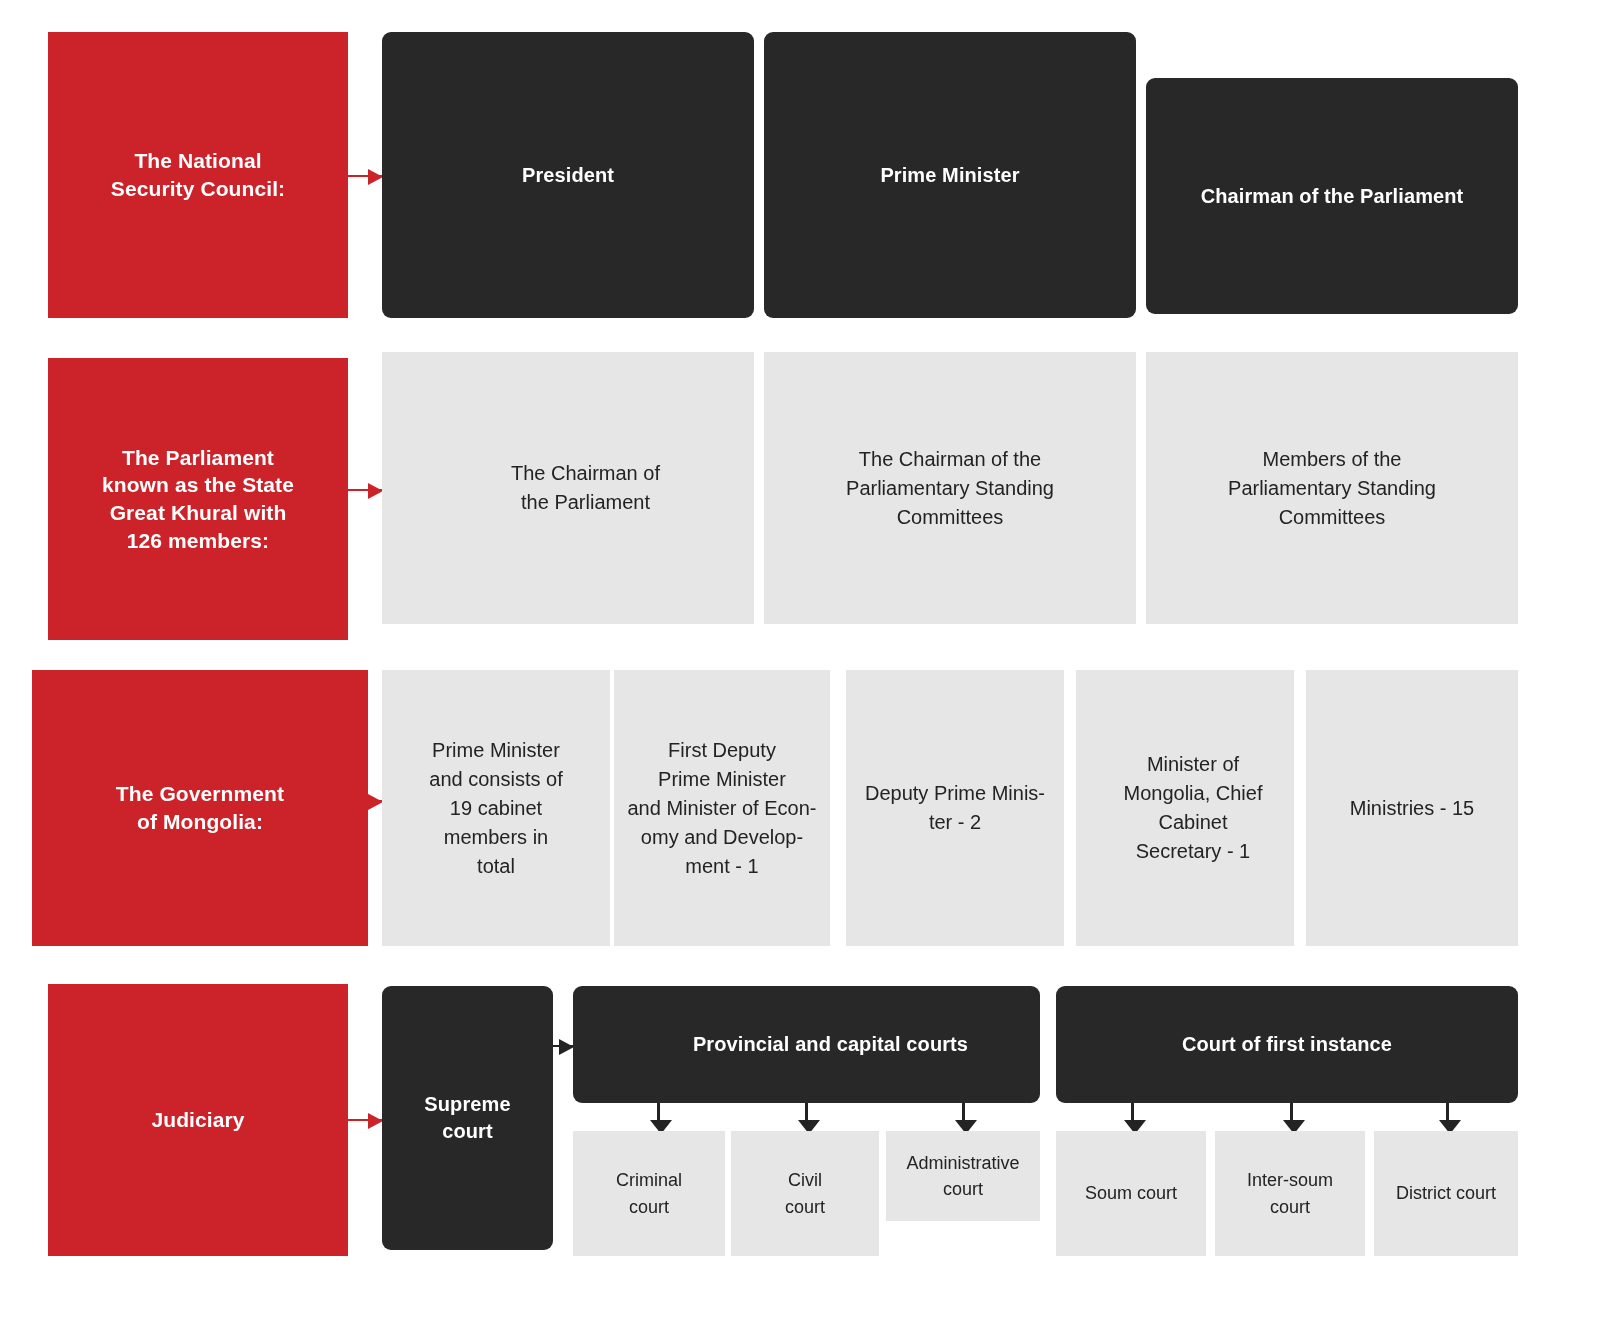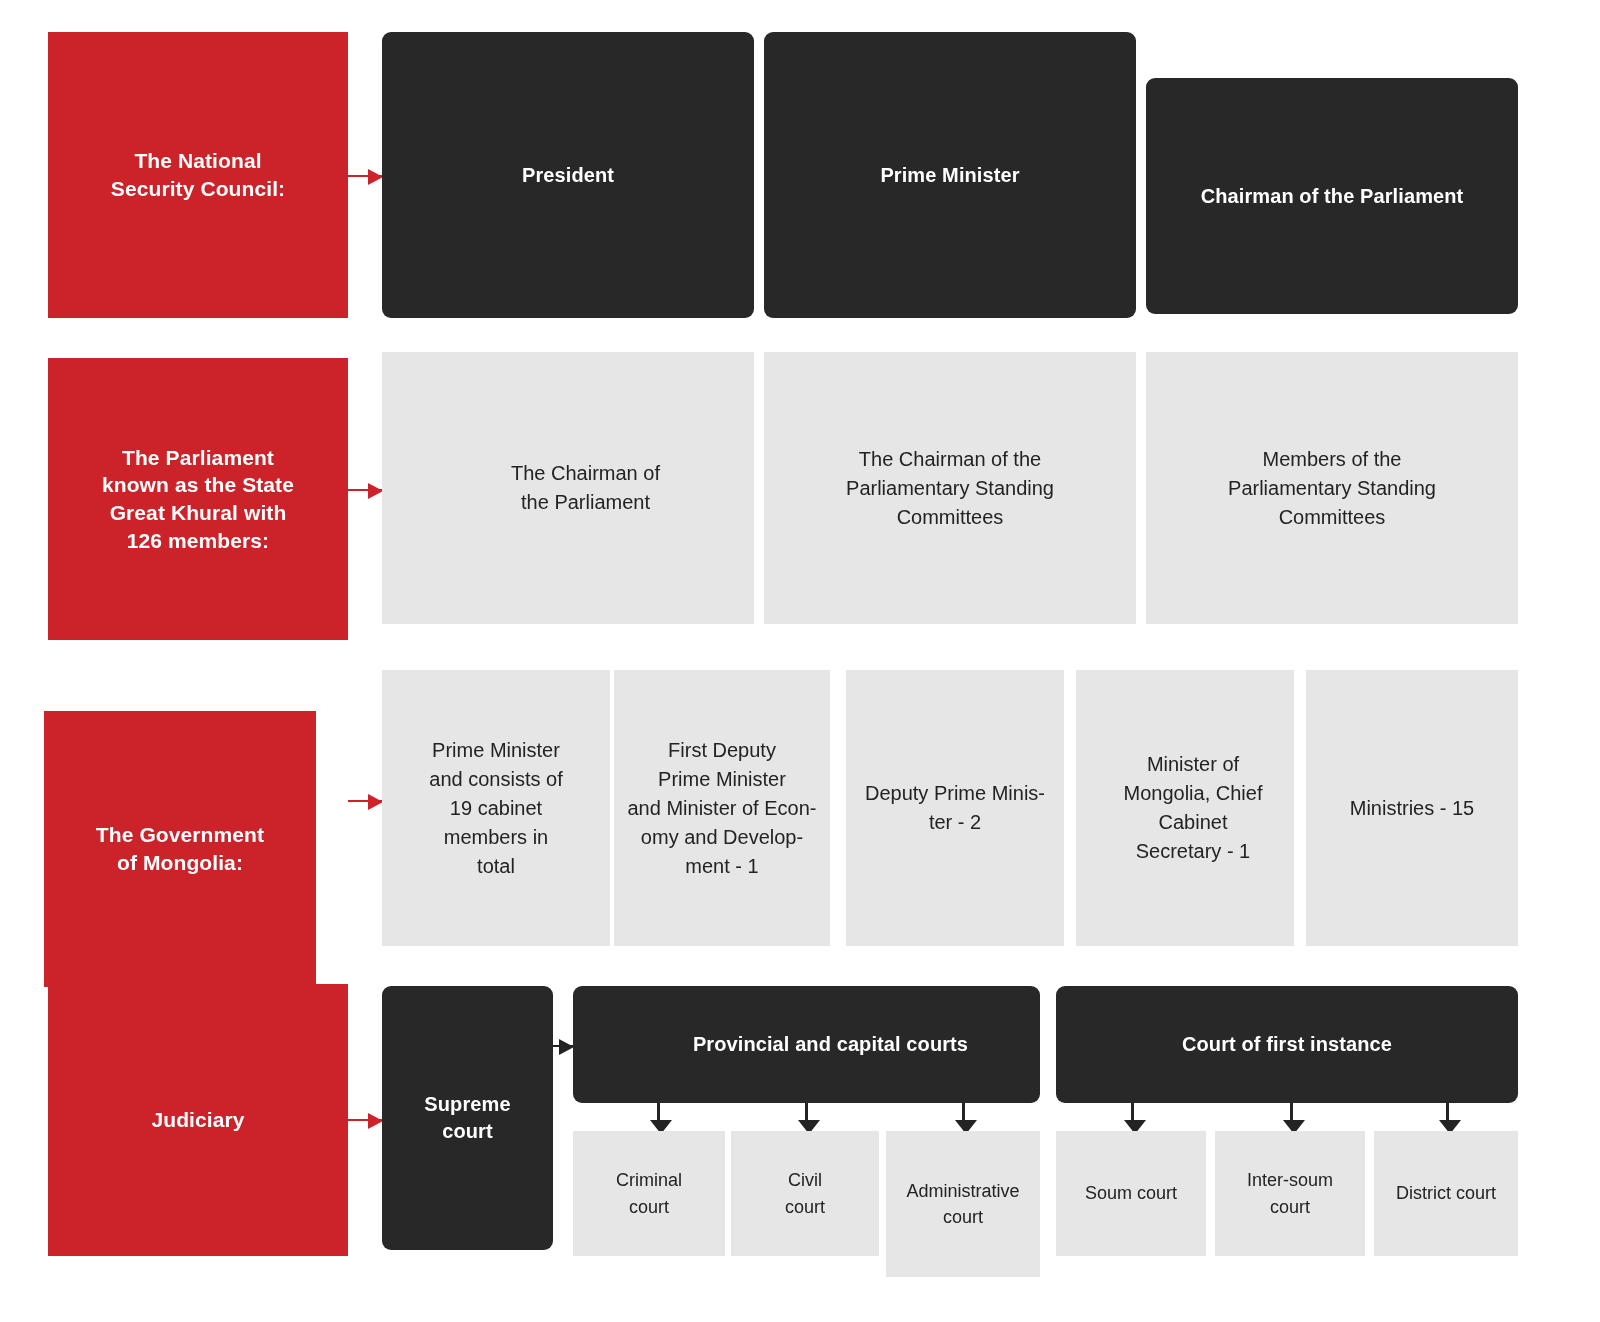--- a/index.html
+++ b/index.html
@@ -141,21 +141,21 @@
     <span class="box-label">The Chairman of the
 Parliamentary Standing
 Committees</span>
   </div>
   <div class="box grey" style="left:1146px; top:352px; width:372px; height:272px;">
     <span class="box-label">Members of the
 Parliamentary Standing
 Committees</span>
   </div>
 
-  <div class="box cat" style="left:44px; top:670px; width:272px; height:276px;margin-top:41px;">
+  <div class="box cat" style="left:32px; top:670px; width:336px; height:276px;">
     <span class="box-label">The Government
 of Mongolia:</span>
   </div>
   <div class="arrow-right" style="left:348px; top:800px; width:34px;"></div>
 
   <div class="box grey" style="left:382px; top:670px; width:228px; height:276px;">
     <span class="box-label">Prime Minister
 and consists of
 19 cabinet
 members in
@@ -202,21 +202,21 @@
   <div class="arrow-down" style="left:962px; top:1103px; height:18px;"></div>
 
   <div class="box grey small" style="left:573px; top:1131px; width:152px; height:125px;">
     <span class="box-label">Criminal
 court</span>
   </div>
   <div class="box grey small" style="left:731px; top:1131px; width:148px; height:125px;">
     <span class="box-label">Civil
 court</span>
   </div>
-  <div class="box grey small" style="left:886px; top:1131px; width:154px; height:146px;">
+  <div class="box grey small" style="left:886px; top:1131px; width:154px; height:90px;">
     <span class="box-label">Administrative
 court</span>
   </div>
 
   <div class="box dark" style="left:1056px; top:986px; width:462px; height:117px;">
     <span class="box-label">Court of first instance</span>
   </div>
   <div class="arrow-down" style="left:1131px; top:1103px; height:18px;"></div>
   <div class="arrow-down" style="left:1290px; top:1103px; height:18px;"></div>
   <div class="arrow-down" style="left:1446px; top:1103px; height:18px;"></div>

